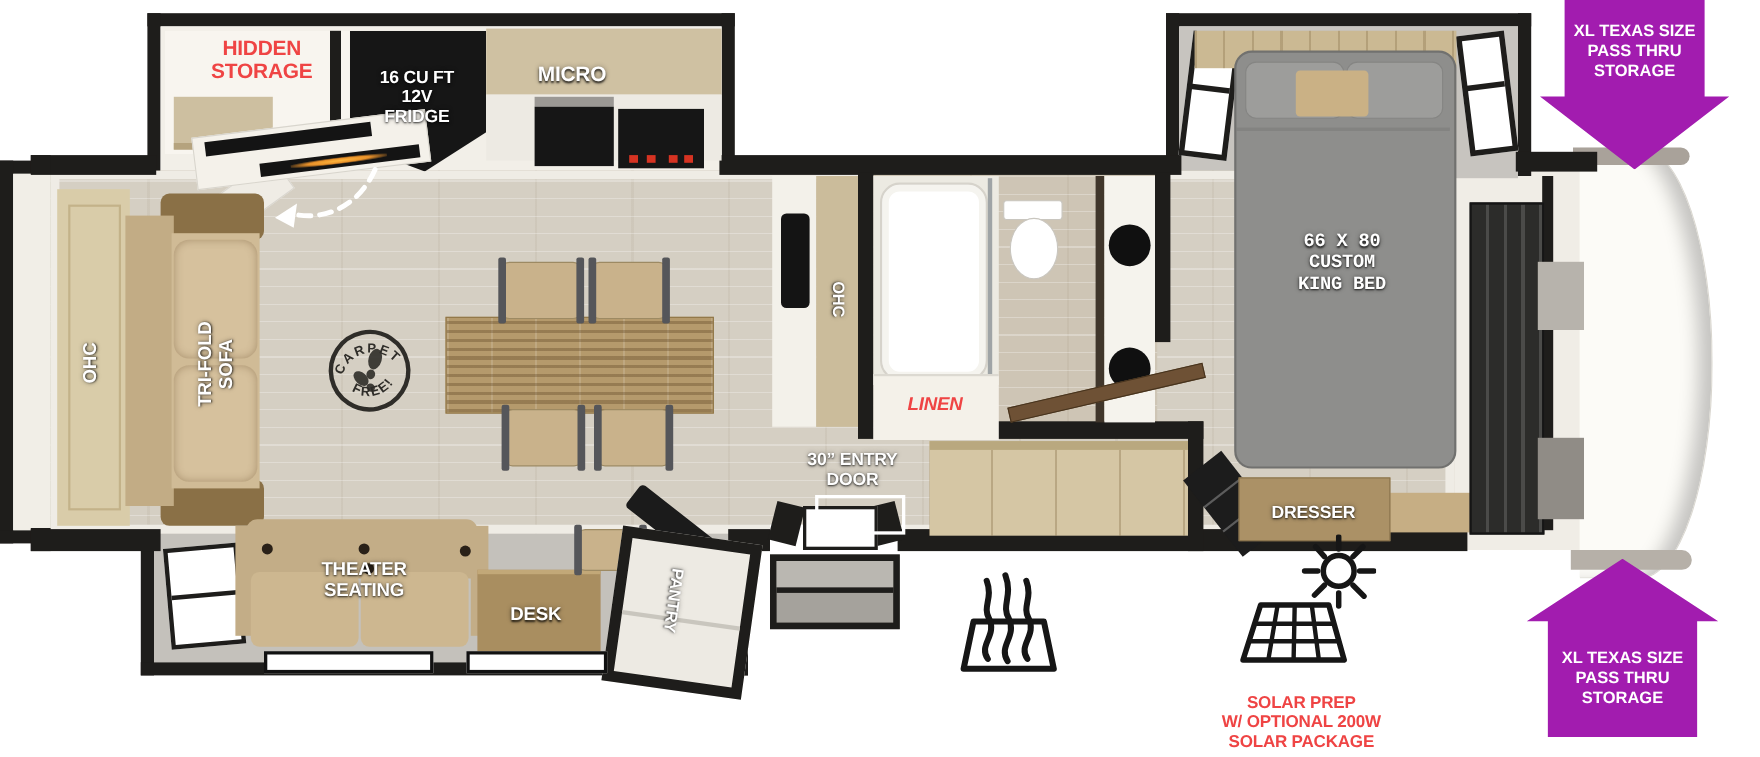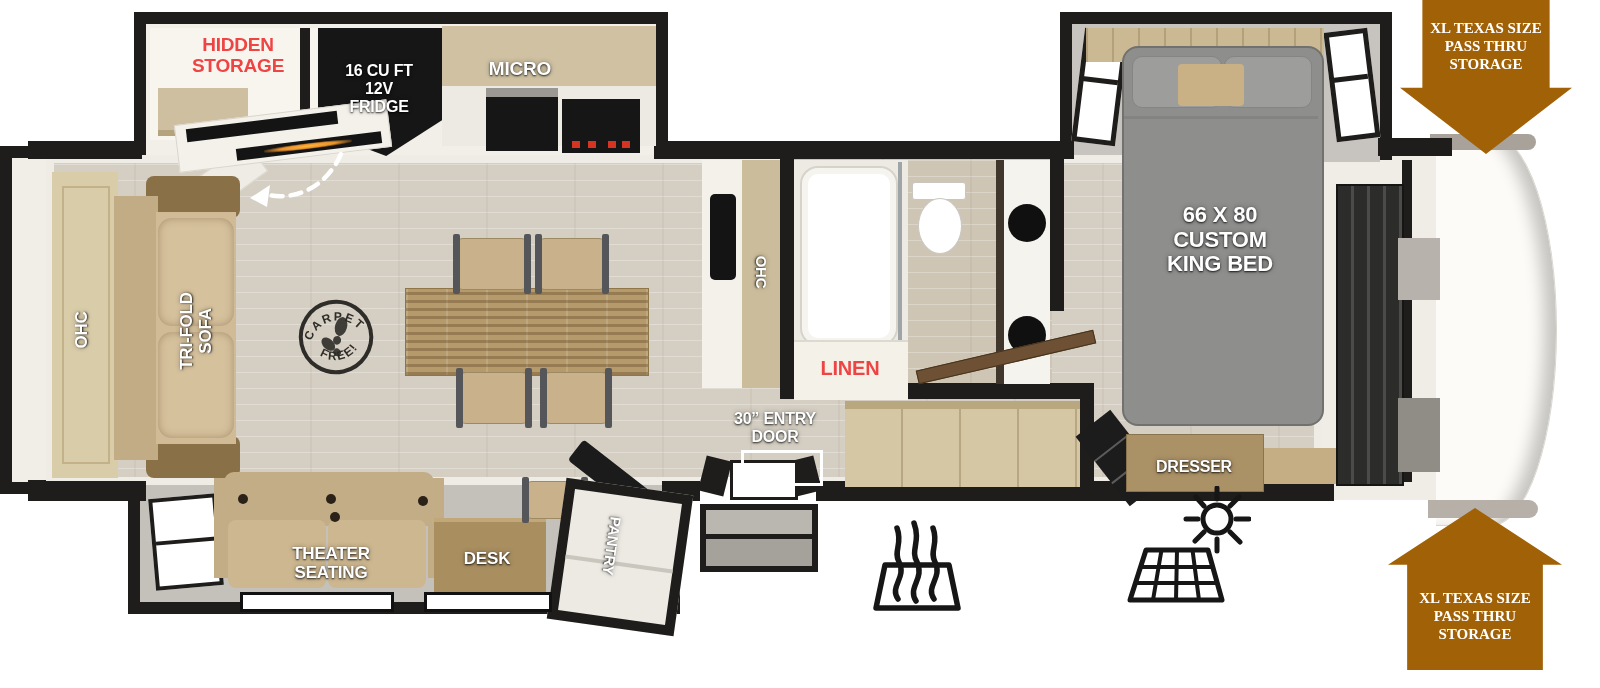--- a/index.html
+++ b/index.html
@@ -13,21 +13,21 @@
   .dlab{position:absolute;display:flex;align-items:center;justify-content:center;text-align:center;
         font-weight:bold;color:#ef4444;white-space:pre-line;line-height:1.1;letter-spacing:-0.2px;}
   .alab{position:absolute;display:flex;align-items:center;justify-content:center;text-align:center;
         font-weight:bold;color:#fff;white-space:pre-line;line-height:1.18;}
   .wood{background-color:#d5cfc3;
         background-image:repeating-linear-gradient(0deg,rgba(255,255,255,.28) 0 1px,rgba(0,0,0,0) 1px 16px),
         repeating-linear-gradient(90deg,rgba(120,100,70,.07) 0 2px,rgba(0,0,0,0) 2px 88px);}
   .chair{position:absolute;background:#c9b28b;border:1px solid #9d8a63;border-radius:8px;}
   .chair::before,.chair::after{content:"";position:absolute;top:-5px;bottom:-5px;width:7px;background:#55565a;border-radius:2px;}
   .chair::before{left:-3px}.chair::after{right:-3px}
-  .arrow{position:absolute;background:#a16207;font-family:Liberation Serif, serif;}
+  .arrow{position:absolute;background:#a21caf;}
 </style>
 </head>
 <body>
 
 <div id="stage">
 
   <div class="abs" style="left:1318px;top:150px;width:126px;height:350px;background:#f0ede6;"></div>
   <div class="abs" style="left:1436px;top:134px;width:120px;height:390px;background:#fcfbf7;border:1px solid #d9d6cf;border-left:none;border-radius:0 66px 66px 0 / 0 195px 195px 0;box-shadow:inset -18px 0 16px -6px rgba(0,0,0,.22);"></div>
   <div class="abs" style="left:1430px;top:134px;width:106px;height:16px;background:#a9a29a;border-radius:0 10px 10px 0;"></div>
   <div class="abs" style="left:1428px;top:500px;width:110px;height:18px;background:#b6b0a8;border-radius:0 12px 12px 0;"></div>
@@ -146,21 +146,21 @@
 
   <div class="abs" style="left:152px;top:496px;width:60px;height:84px;background:#fff;border:4px solid #1e1d1b;transform:rotate(-5deg);">
     <div style="position:absolute;left:0;top:46%;width:100%;height:4px;background:#1e1d1b;"></div>
   </div>
   <div class="abs" style="left:224px;top:472px;width:210px;height:54px;background:#c3ad87;border-radius:10px 10px 0 0;"></div>
   <div class="abs" style="left:214px;top:478px;width:16px;height:100px;background:#c3ad87;"></div>
   <div class="abs" style="left:428px;top:478px;width:16px;height:100px;background:#c3ad87;"></div>
   <div class="abs" style="left:228px;top:520px;width:98px;height:68px;background:#cdb790;border-radius:8px;"></div>
   <div class="abs" style="left:328px;top:520px;width:98px;height:68px;background:#cdb790;border-radius:8px;"></div>
   <div class="abs" style="left:238px;top:494px;width:10px;height:10px;background:#2a2118;border-radius:50%;box-shadow:88px 0 #2a2118,92px 18px #2a2118,180px 2px #2a2118;"></div>
-  <div class="flab" style="left:251px;top:540px;width:160px;height:46px;font-size:17px;">THEATER
+  <div class="flab" style="left:251px;top:504px;width:160px;height:46px;font-size:17px;">THEATER
 SEATING</div>
   <div class="abs" style="left:434px;top:518px;width:112px;height:76px;background:#a98e60;border-top:4px solid #c2a878;"></div>
   <div class="chair" style="left:524px;top:481px;width:60px;height:36px;"></div>
   <div class="flab" style="left:447px;top:548px;width:80px;height:22px;font-size:17px;">DESK</div>
   <div class="abs" style="left:556px;top:486px;width:108px;height:122px;border:10px solid #1e1d1b;background:#edeae3;transform:rotate(8deg);">
     <div style="position:absolute;left:0;top:66px;width:100%;height:4px;background:#c9c6be;"></div>
     <div class="flab" style="left:-16px;top:40px;width:120px;height:22px;font-size:15px;transform:rotate(90deg);">PANTRY</div>
   </div>
   <div class="abs" style="left:240px;top:592px;width:148px;height:14px;background:#fff;border:3px solid #111;"></div>
   <div class="abs" style="left:424px;top:592px;width:122px;height:14px;background:#fff;border:3px solid #111;"></div>
@@ -181,31 +181,31 @@
   <div class="abs" style="left:800px;top:166px;width:94px;height:176px;background:#ffffff;border:2px solid #d6d3cb;border-radius:18px;box-shadow:inset 0 0 0 6px #f5f4ef;"></div>
   <div class="abs" style="left:898px;top:162px;width:4px;height:186px;background:#9fa4a6;"></div>
   <div class="abs" style="left:912px;top:182px;width:52px;height:16px;background:#fff;border:1px solid #c9c6bf;border-radius:3px;"></div>
   <div class="abs" style="left:918px;top:198px;width:42px;height:54px;background:#fff;border:1px solid #c9c6bf;border-radius:50%;"></div>
   <div class="abs" style="left:996px;top:160px;width:8px;height:224px;background:#40362b;"></div>
   <div class="abs" style="left:1004px;top:160px;width:46px;height:224px;background:#f5f3ed;"></div>
   <div class="abs" style="left:1008px;top:204px;width:38px;height:38px;background:#101010;border-radius:50%;"></div>
   <div class="abs" style="left:1008px;top:316px;width:38px;height:38px;background:#101010;border-radius:50%;"></div>
   <div class="abs" style="left:915px;top:350px;width:180px;height:12px;background:#6e5135;border:1px solid #46331d;transform:rotate(-13deg);"></div>
   <div class="abs" style="left:794px;top:340px;width:114px;height:58px;background:#f4f1e9;border-top:2px solid #dcd9d1;"></div>
-  <div class="dlab" style="left:800px;top:355px;width:100px;height:26px;font-size:20px;">LINEN</div>
+  <div class="dlab" style="left:800px;top:355px;width:100px;height:26px;font-size:17px;font-style:italic;">LINEN</div>
 
   <div class="abs" style="left:845px;top:401px;width:235px;height:78px;background-color:#d5c6a4;border-top:8px solid #b9a87f;background-image:repeating-linear-gradient(90deg,rgba(0,0,0,0) 0 56px,rgba(120,95,55,.3) 56px 58px);"></div>
 
   <div class="abs" style="left:1086px;top:28px;width:238px;height:34px;background-color:#cbb993;background-image:repeating-linear-gradient(90deg,rgba(110,85,45,.25) 0 2px,rgba(0,0,0,0) 2px 26px);"></div>
   <div class="abs" style="left:1122px;top:46px;width:198px;height:376px;background:#8e8e8c;border:2px solid #71716f;border-radius:16px;"></div>
   <div class="abs" style="left:1132px;top:56px;width:88px;height:50px;background:#9d9d9b;border:1px solid #858583;border-radius:10px;"></div>
   <div class="abs" style="left:1224px;top:56px;width:86px;height:50px;background:#9d9d9b;border:1px solid #858583;border-radius:10px;"></div>
   <div class="abs" style="left:1178px;top:64px;width:66px;height:42px;background:#cab185;border-radius:4px;"></div>
   <div class="abs" style="left:1124px;top:116px;width:194px;height:3px;background:#7c7c7a;opacity:.6;"></div>
-  <div class="flab" style="left:1140px;top:208px;width:160px;height:64px;font-size:22px;">66 X 80
+  <div class="flab" style="left:1140px;top:208px;width:160px;height:64px;font-size:17px;font-family:Liberation Mono, monospace;">66 X 80
 CUSTOM
 KING BED</div>
   <div class="abs" style="left:1258px;top:448px;width:84px;height:36px;background:#c6ae84;"></div>
   <div class="abs" style="left:1098px;top:414px;width:44px;height:88px;background:#1c1c1c;transform:rotate(-38deg);">
     <div style="position:absolute;left:0;top:30px;width:100%;height:2px;background:#5c5c5c;"></div>
     <div style="position:absolute;left:0;top:58px;width:100%;height:2px;background:#5c5c5c;"></div>
   </div>
   <div class="abs" style="left:1126px;top:434px;width:136px;height:56px;background:#ab9166;border:1px solid #8a744d;"></div>
   <div class="flab" style="left:1134px;top:456px;width:120px;height:22px;font-size:16px;">DRESSER</div>
   <div class="abs" style="left:1336px;top:184px;width:64px;height:298px;background-color:#2c2c2a;border:2px solid #151515;background-image:repeating-linear-gradient(90deg,rgba(0,0,0,0) 0 13px,#4b4b49 13px 16px);"></div>
@@ -237,14 +237,17 @@
     <path d="M54,90 C45,76 63,68 55,51 C48,39 59,31 52,12" fill="none" stroke="#161616" stroke-width="5.5" stroke-linecap="round"></path>
     <path d="M72,88 C63,75 81,67 73,51 C67,40 77,33 71,17" fill="none" stroke="#161616" stroke-width="5.5" stroke-linecap="round"></path>
   </svg>
 
   <svg class="abs" style="left:1116px;top:486px;" width="135" height="122" viewBox="0 0 135 122">
     <path d="M30,64 L92,64 L106,114 L14,114 Z" fill="none" stroke="#161616" stroke-width="5" stroke-linejoin="round"></path>
     <path d="M45.5,64 L37,114 M61,64 L60,114 M76.5,64 L83,114 M24.6,81 L96.8,81 M19.4,97 L101.2,97" fill="none" stroke="#161616" stroke-width="4"></path>
     <circle cx="101" cy="33" r="14" fill="none" stroke="#161616" stroke-width="5"></circle>
     <path d="M120,33 L133,33 M114,46 L124,56 M101,53 L101,65 M88,46 L79,55 M82,33 L70,33 M88,20 L80,11 M101,13 L101,2 M114,20 L123,11" fill="none" stroke="#161616" stroke-width="5" stroke-linecap="round"></path>
   </svg>
+  <div class="dlab" style="left:1072px;top:628px;width:222px;height:58px;font-size:15.5px;">SOLAR PREP
+W/ OPTIONAL 200W
+SOLAR PACKAGE</div>
 
 </div>
 
 </body></html>

